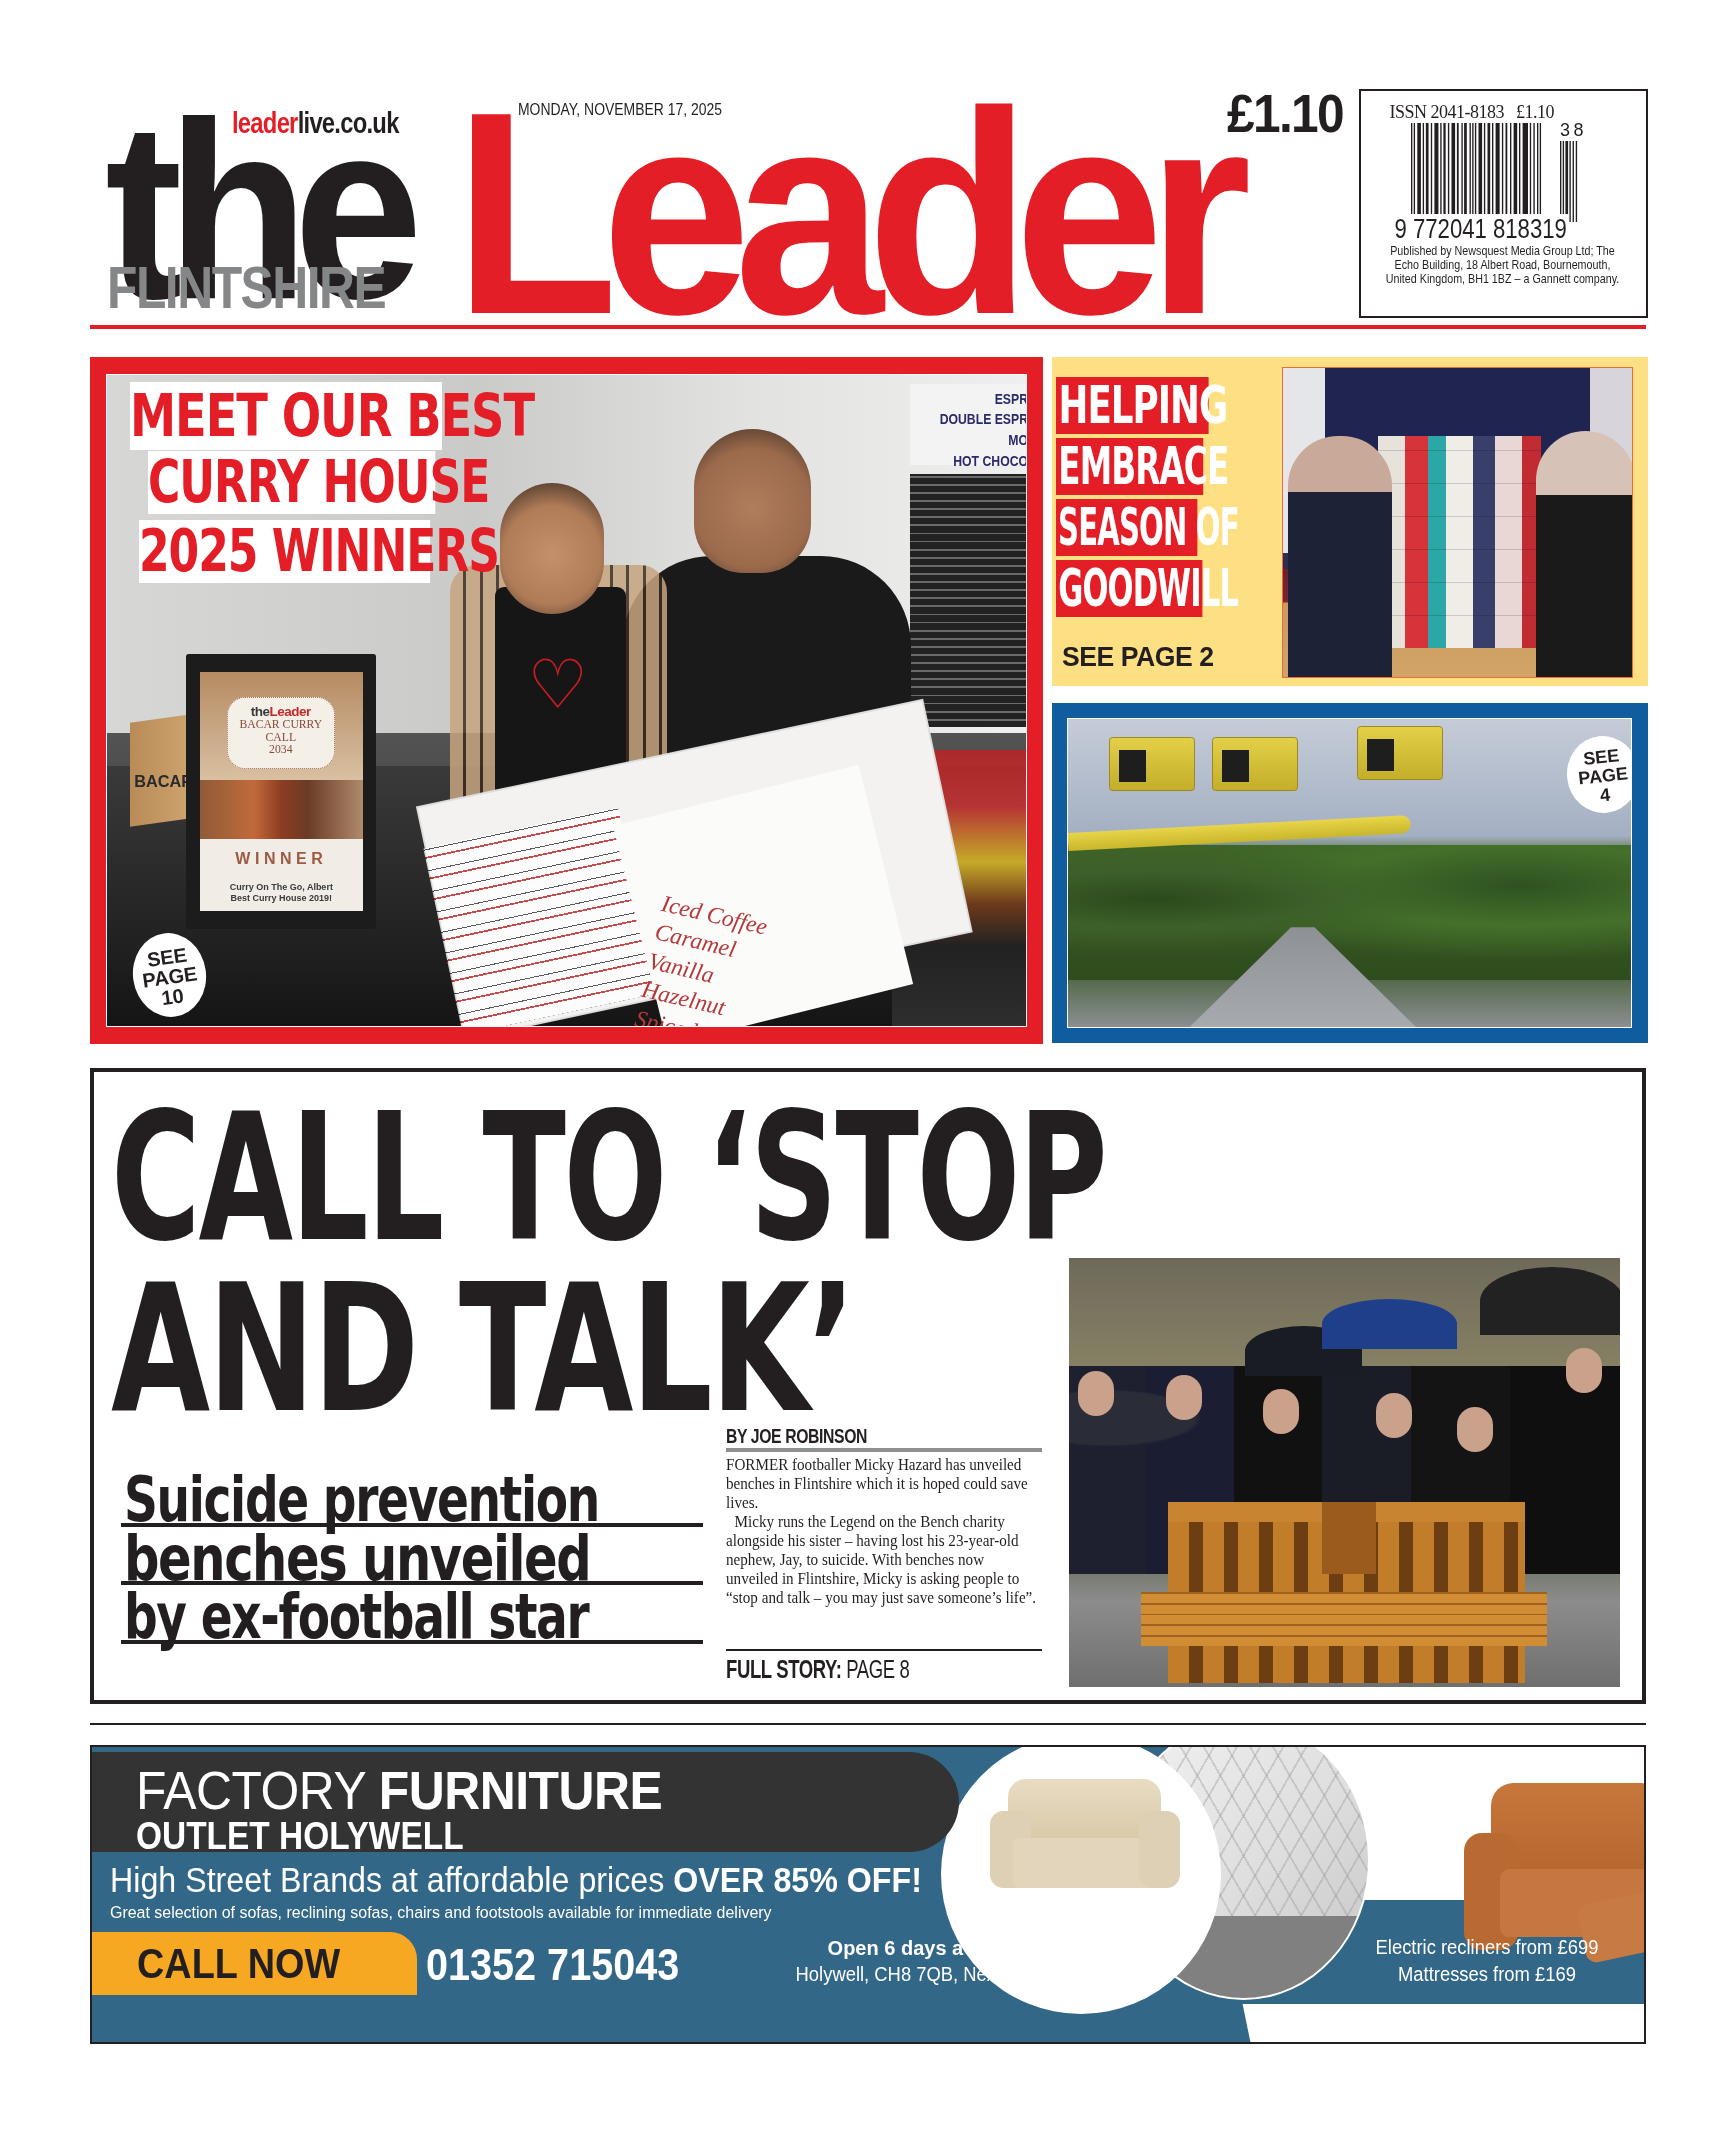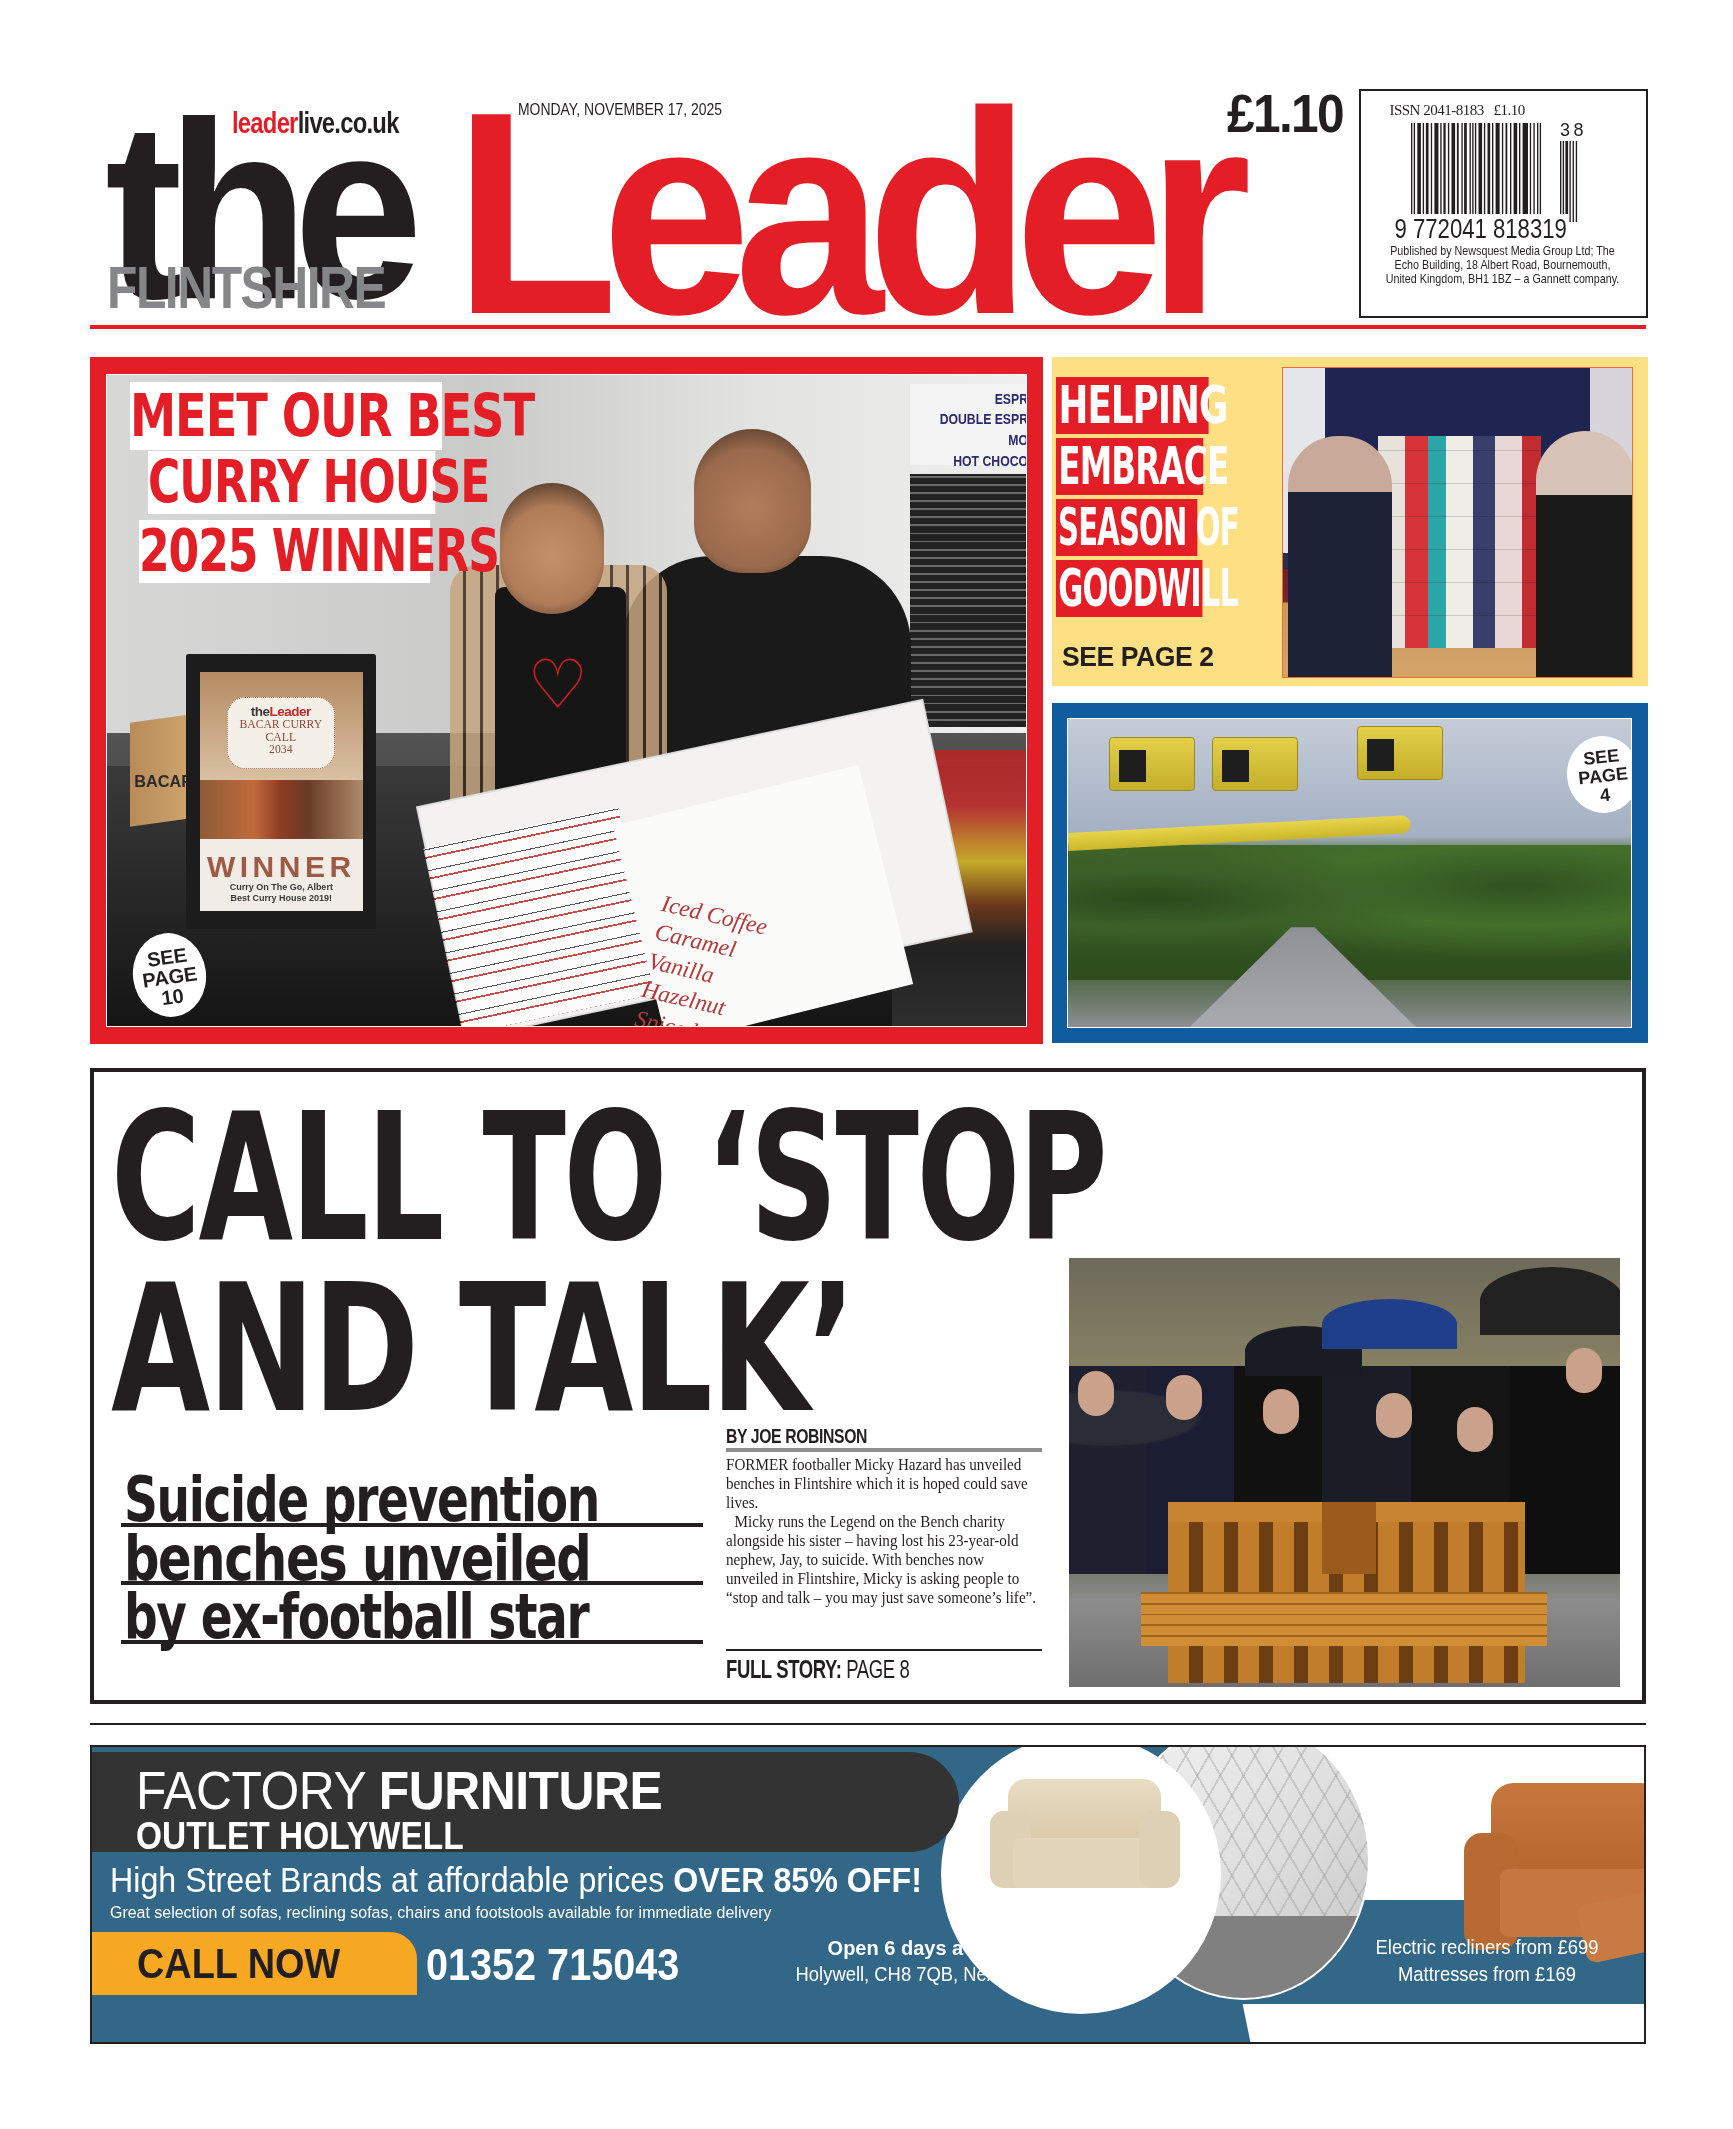--- a/index.html
+++ b/index.html
@@ -10,21 +10,21 @@
   
   #logo-the{left:105px;top:84px;font-family:"Liberation Sans",sans-serif;font-weight:700;font-size:253px;line-height:1;letter-spacing:-17px;color:#231f20;transform:scaleX(0.92);transform-origin:left top}
   #logo-url{left:232px;top:107px;font-weight:700;font-size:29px;letter-spacing:-0.9px;transform:scaleX(0.82);transform-origin:left top}
   #logo-url .red{color:#e31e26}
   #logo-url .blk{color:#231f20}
   #logo-flint{left:107px;top:253px;font-weight:700;font-size:60px;color:#858688;letter-spacing:-1.8px;transform:scaleX(0.83);transform-origin:left top}
   #logo-leader{left:454px;top:68px;font-weight:700;font-size:289px;line-height:1;color:#e31e26;letter-spacing:-18px;transform:scaleX(0.93);transform-origin:left top}
   #date{left:518px;top:100px;font-size:17px;letter-spacing:0;transform:scaleX(0.82);transform-origin:left top;color:#231f20}
   #price{left:1227px;top:82px;font-weight:700;font-size:54px;letter-spacing:-1.8px;color:#231f20;transform:scaleX(0.92);transform-origin:left top}
   #issn-box{left:1359px;top:89px;width:289px;height:229px;border:2.7px solid #231f20;background:#fff}
-  #issn-top{left:28.4px;top:11.3px;font-family:"Liberation Serif",serif;font-size:15px;letter-spacing:-0.5px;color:#231f20}
+  #issn-top{left:28.4px;top:11.3px;font-family:"Liberation Serif",serif;font-size:18px;letter-spacing:-0.5px;color:#231f20}
   #barcode{left:50px;top:32px;width:135px;height:117px}
   #addon{left:199px;top:50px;width:18px;height:81px}
   #addon-num{left:199px;top:29px;font-size:18px;letter-spacing:3.6px}
   #bc-num{left:32px;top:123px;font-size:27px;letter-spacing:0;transform:scaleX(0.82);transform-origin:left top;background:#fff;padding:0 1.8px}
   #publisher{left:0;top:153px;width:283px;text-align:center;font-size:12.2px;line-height:1.15;transform:scaleX(0.88);color:#231f20}
   #rule-red{left:90px;top:325px;width:1556px;height:4.1px;background:#e31e26}
 
   
   #curry{left:90px;top:357px;width:953px;height:687px;background:#e31e26}
   #curry-photo{left:16.3px;top:17px;width:921px;height:653px;background:
@@ -46,21 +46,21 @@
   .ph-iced{left:537px;top:524px;font-family:"Liberation Serif",serif;font-style:italic;font-size:23.5px;line-height:1.25;color:#b4393c;transform:rotate(13deg);white-space:pre}
   .ph-menu-rows{left:334px;top:451px;width:199px;height:190px;background:repeating-linear-gradient(0deg,#fff 0 11.7px,#b22 11.7px 13.5px,#fff 13.5px 20px,#333 20px 21px);transform:rotate(-12deg);opacity:.8}
   .ph-frame{left:79px;top:279px;width:190px;height:275px;background:#1c1c1c;border-radius:2.7px;transform:rotate(0deg)}
   .ph-cert{left:13.5px;top:18px;width:163px;height:239px;background:#f1ece6}
   .ph-cert-top{left:0;top:0;width:163px;height:108px;background:linear-gradient(180deg,#b58b62,#d9c0a2)}
   .ph-cert-logo{left:27px;top:25px;width:108px;height:72px;background:#f4efe7;border-radius:18px;border:1.8px dotted #a66b52;text-align:center;padding-top:6.3px}
   .ph-cert-the{font-weight:700;font-size:13.5px;letter-spacing:-0.5px}
   .ph-cert-the .t{color:#3a3a3a}.ph-cert-the .l{color:#c12a2e}
   .ph-cert-best{font-family:"Liberation Serif",serif;font-size:11.7px;color:#8b4a3a;line-height:1.05}
   .ph-cert-food{left:0;top:108px;width:163px;height:59px;background:linear-gradient(90deg,#8f5b37,#c16a3b 33%,#8d3c22 50%,#6a3b26 66%,#b08a6b)}
-  .ph-cert-winner{left:0;top:178px;width:163px;text-align:center;font-weight:700;font-size:30px;letter-spacing:4.5px;color:#9d5a44}
+  .ph-cert-winner{left:0;top:178px;width:163px;text-align:center;font-weight:700;font-size:16px;letter-spacing:4.5px;color:#9d5a44}
   .ph-cert-sub{left:0;top:210px;width:163px;text-align:center;font-weight:700;font-size:9px;line-height:1.2;color:#3a3a3a}
   .ph-crate{left:22.6px;top:343px;width:68px;height:104px;background:linear-gradient(90deg,#b88b58,#d1a670);transform:skewY(-8deg)}
   .ph-crate-t{left:27px;top:397px;font-weight:700;font-size:16.3px;color:#2a2a2a}
 
   .red-strap{background:#fff;color:#e31e26;font-family:"DejaVu Sans",sans-serif;font-weight:700;letter-spacing:-1.4px;text-align:center;transform-origin:left top;white-space:nowrap}
   #curry-h1{left:40px;top:25px;width:390px;height:68px;font-size:58px;line-height:68px;transform:scaleX(0.80)}
   #curry-h2{left:58px;top:94px;width:378px;height:63px;font-size:58px;line-height:63px;transform:scaleX(0.76)}
   #curry-h3{left:49px;top:163px;width:383px;height:63px;font-size:58px;line-height:63px;transform:scaleX(0.76)}
   .see-circle{background:#fff;border-radius:50%;text-align:center;font-weight:700;color:#231f20;transform:rotate(-8deg)}
   #curry-see{left:43px;top:576px;width:73px;height:84px;font-size:20px;line-height:20px;padding-top:13.5px}

